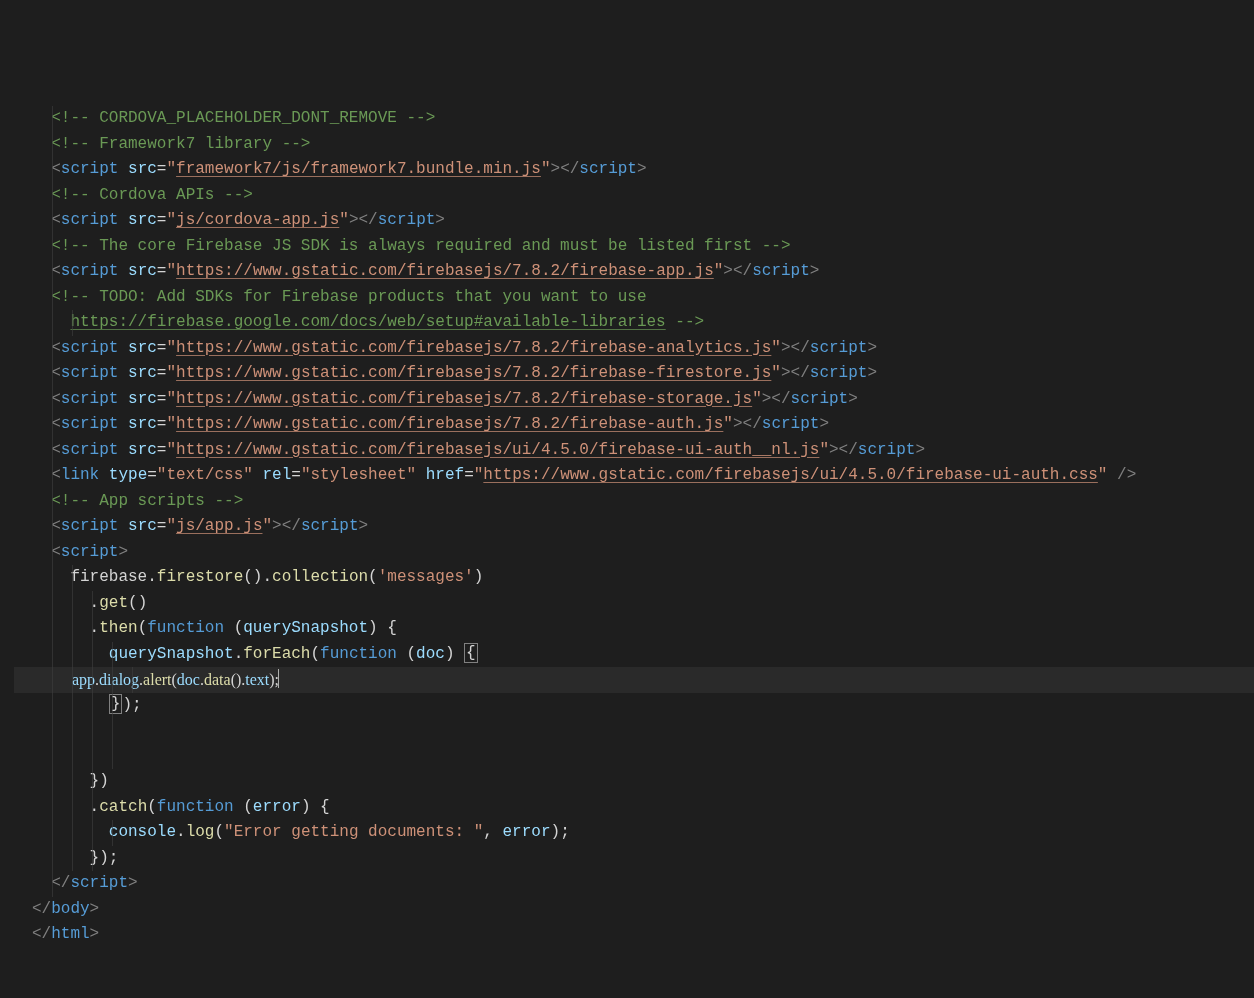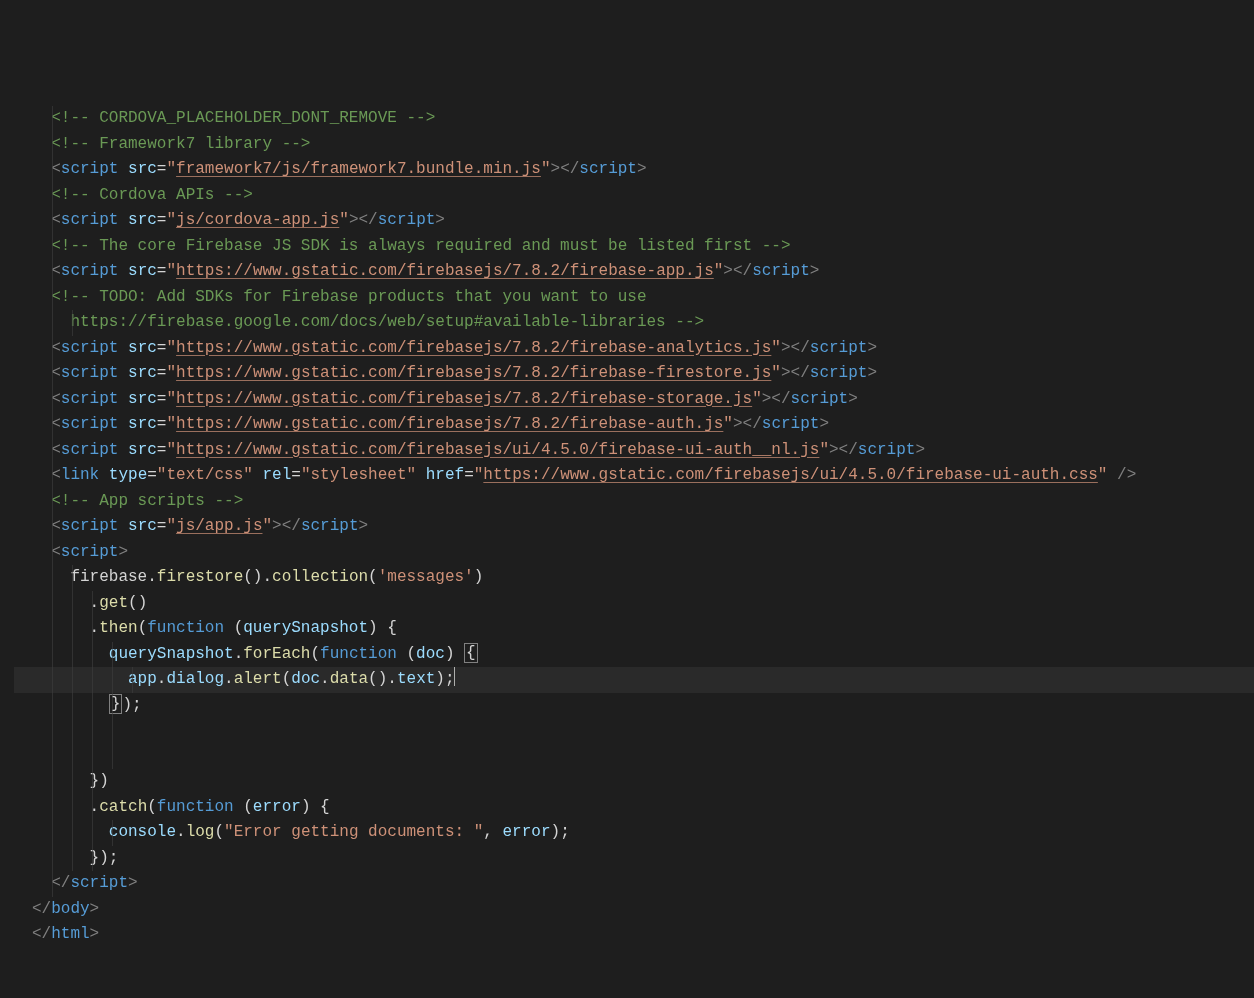--- a/index.html
+++ b/index.html
@@ -41,39 +41,40 @@
     flex:1;
     padding:4px 0 20px 0;
     position:relative;
   }
   .line{
     padding-left:18px;
     position:relative;
   }
   .line.cursor{
     background:var(--cursor-line);
+    font-family:Liberation Serif, serif;
   }
   .indent{
     position:absolute;
     top:0;bottom:0;
     width:1px;
     background:var(--indent);
     opacity:.6;
   }
   .c  { color:var(--comment);margin-top:22px; }
   .t  { color:var(--tag); }
   .a  { color:var(--attr);text-align:center; }
   .s  { color:var(--string); }
   .p  { color:var(--punct); }
   .fg { color:var(--fg); }
   .fn { color:var(--func); }
   .kw { color:var(--keyword); }
   .pa { color:var(--param); }
   .u  { text-decoration:underline; text-decoration-color:rgba(206,145,120,.7); text-underline-offset:3px;}
-  .ug { text-decoration-color:rgba(106,153,85,.7); text-underline-offset:3px;}
+  .ug { text-decoration:underline; text-decoration-color:rgba(106,153,85,.7); text-underline-offset:3px;}
   .caret{
     display:inline-block;
     width:1px;height:19px;
     background:#aeafad;
     vertical-align:-3px;
     margin-left:-1px;
   }
   .bracket-box{
     display:inline-block;
     border:1px solid #808080;

